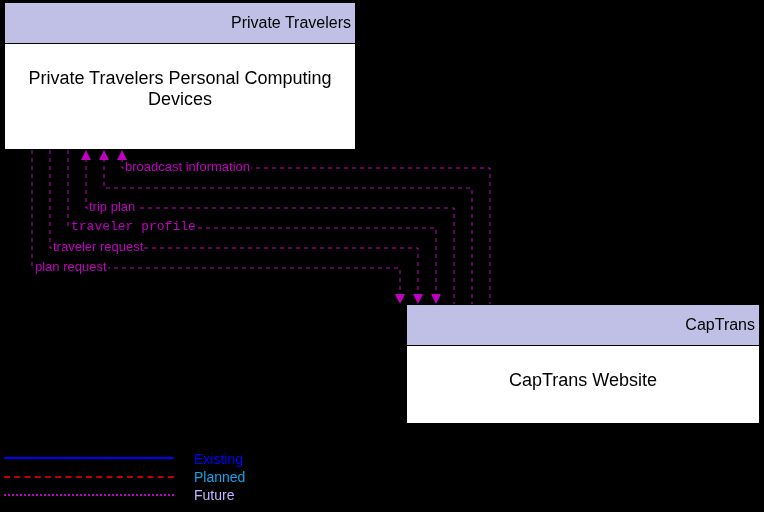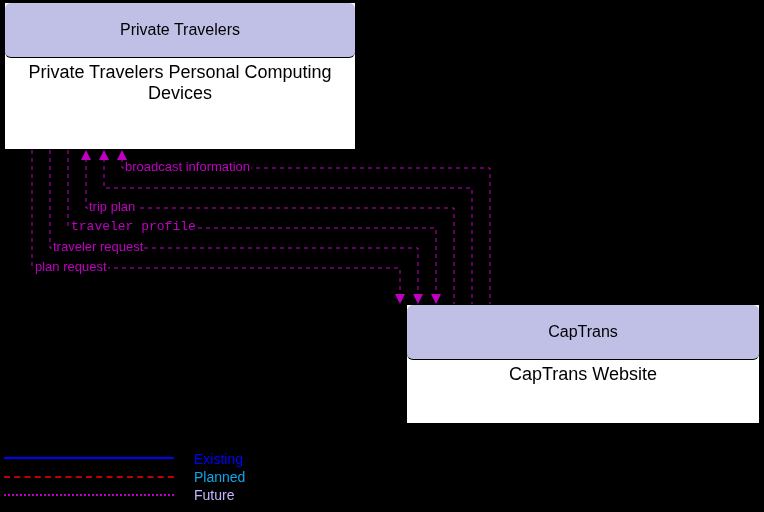--- a/index.html
+++ b/index.html
@@ -17,31 +17,31 @@
     overflow: hidden;
   }
   .node {
     position: absolute;
     background: #fff;
     border: 1px solid #000;
     box-sizing: border-box;
   }
   .node-header {
     background: #c0c0e6;
-    text-align: center;
+    text-align: right;
     font-size: 16px;
-    padding: 18px 4px;
+    padding: 11px 4px;
     border-bottom: 1px solid #000;
-    border-radius: 6px;
   }
   .node-body {
     text-align: center;
     font-size: 18px;
     padding: 4px 6px;
     font-weight: normal;
+    margin-top: 20px;
   }
   svg.flows {
     position: absolute;
     left: 0; top: 0;
     width: 764px;
     height: 512px;
     pointer-events: none;
   }
   .flow-line {
     fill: none;

